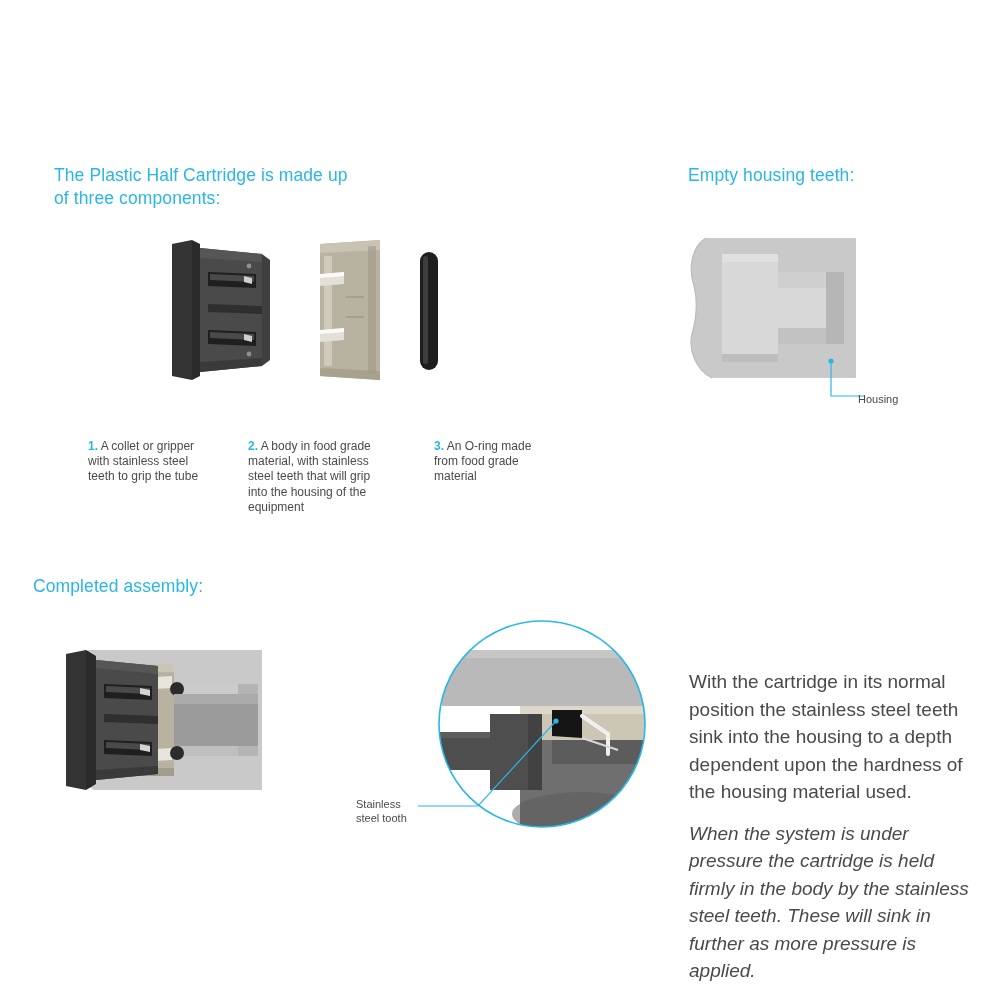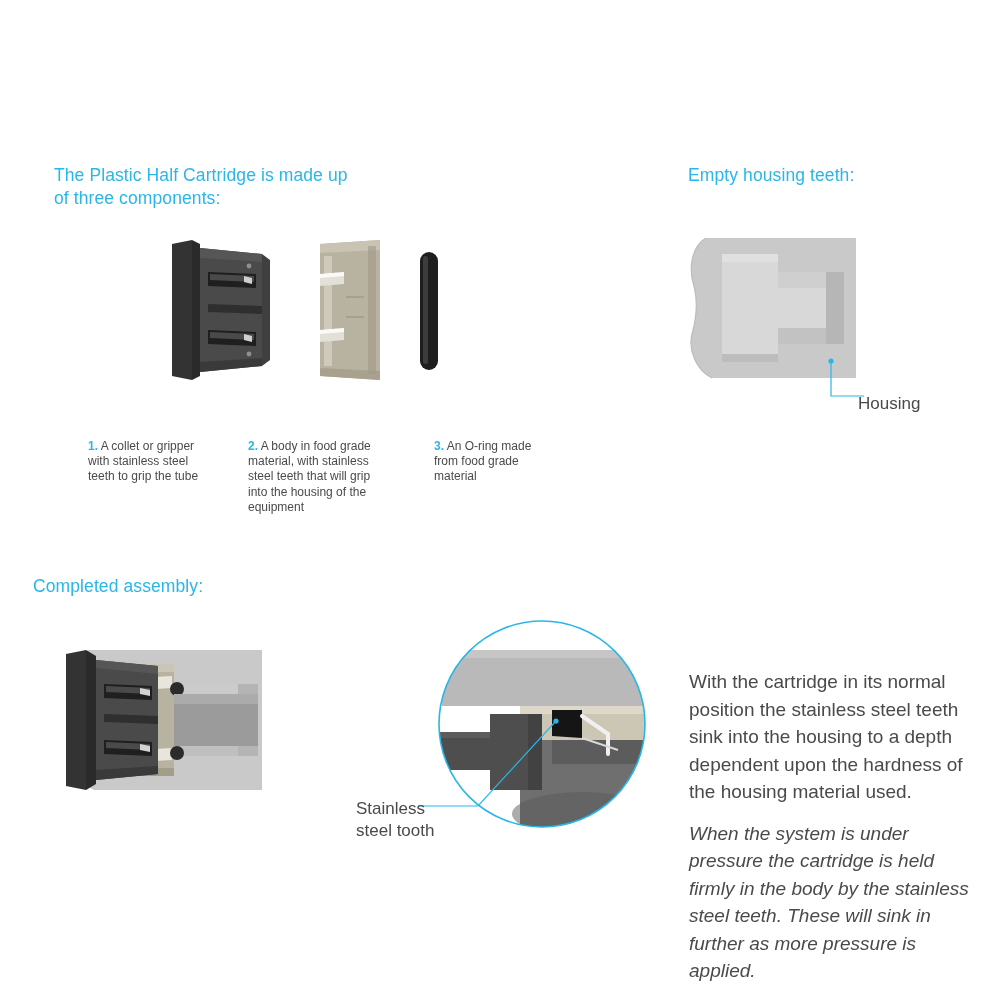--- a/index.html
+++ b/index.html
@@ -29,21 +29,21 @@
     font-size: 12px;
     line-height: 1.27;
     color: #4a4a4a;
   }
   .caption .num {
     color: #29b6e8;
     font-weight: bold;
   }
 
   .label-small {
-    font-size: 17px;
+    font-size: 11px;
     line-height: 1.27;
     color: #4a4a4a;
   }
 
   .body-text {
     font-size: 19px;
     line-height: 1.45;
     color: #4a4a4a;
   }
   .body-text p { margin: 0 0 14px 0; }

